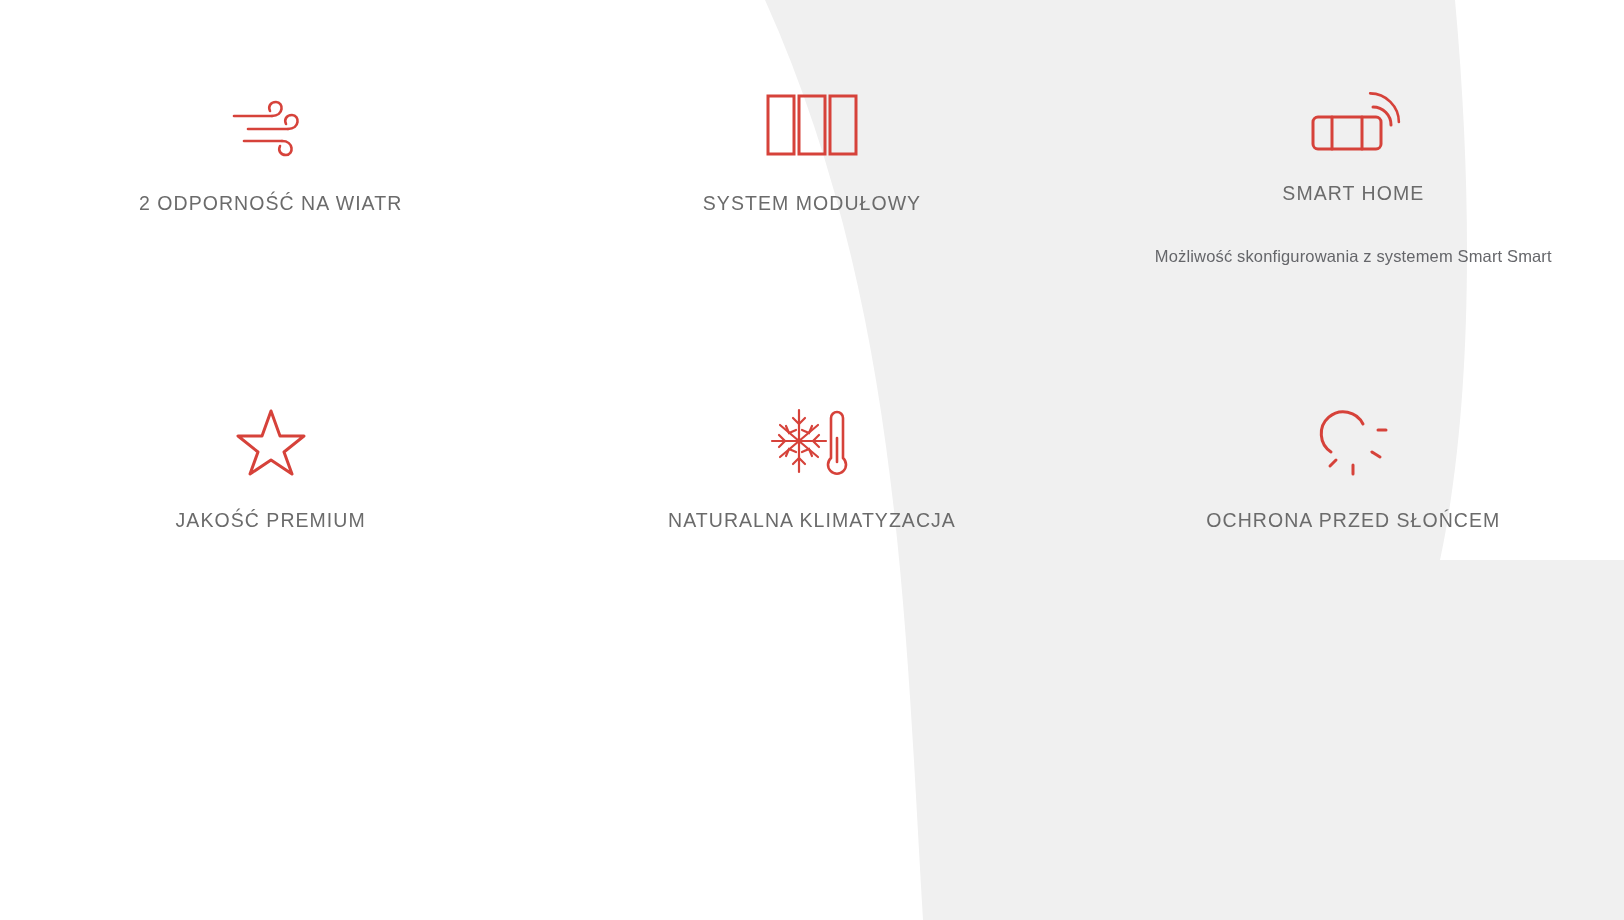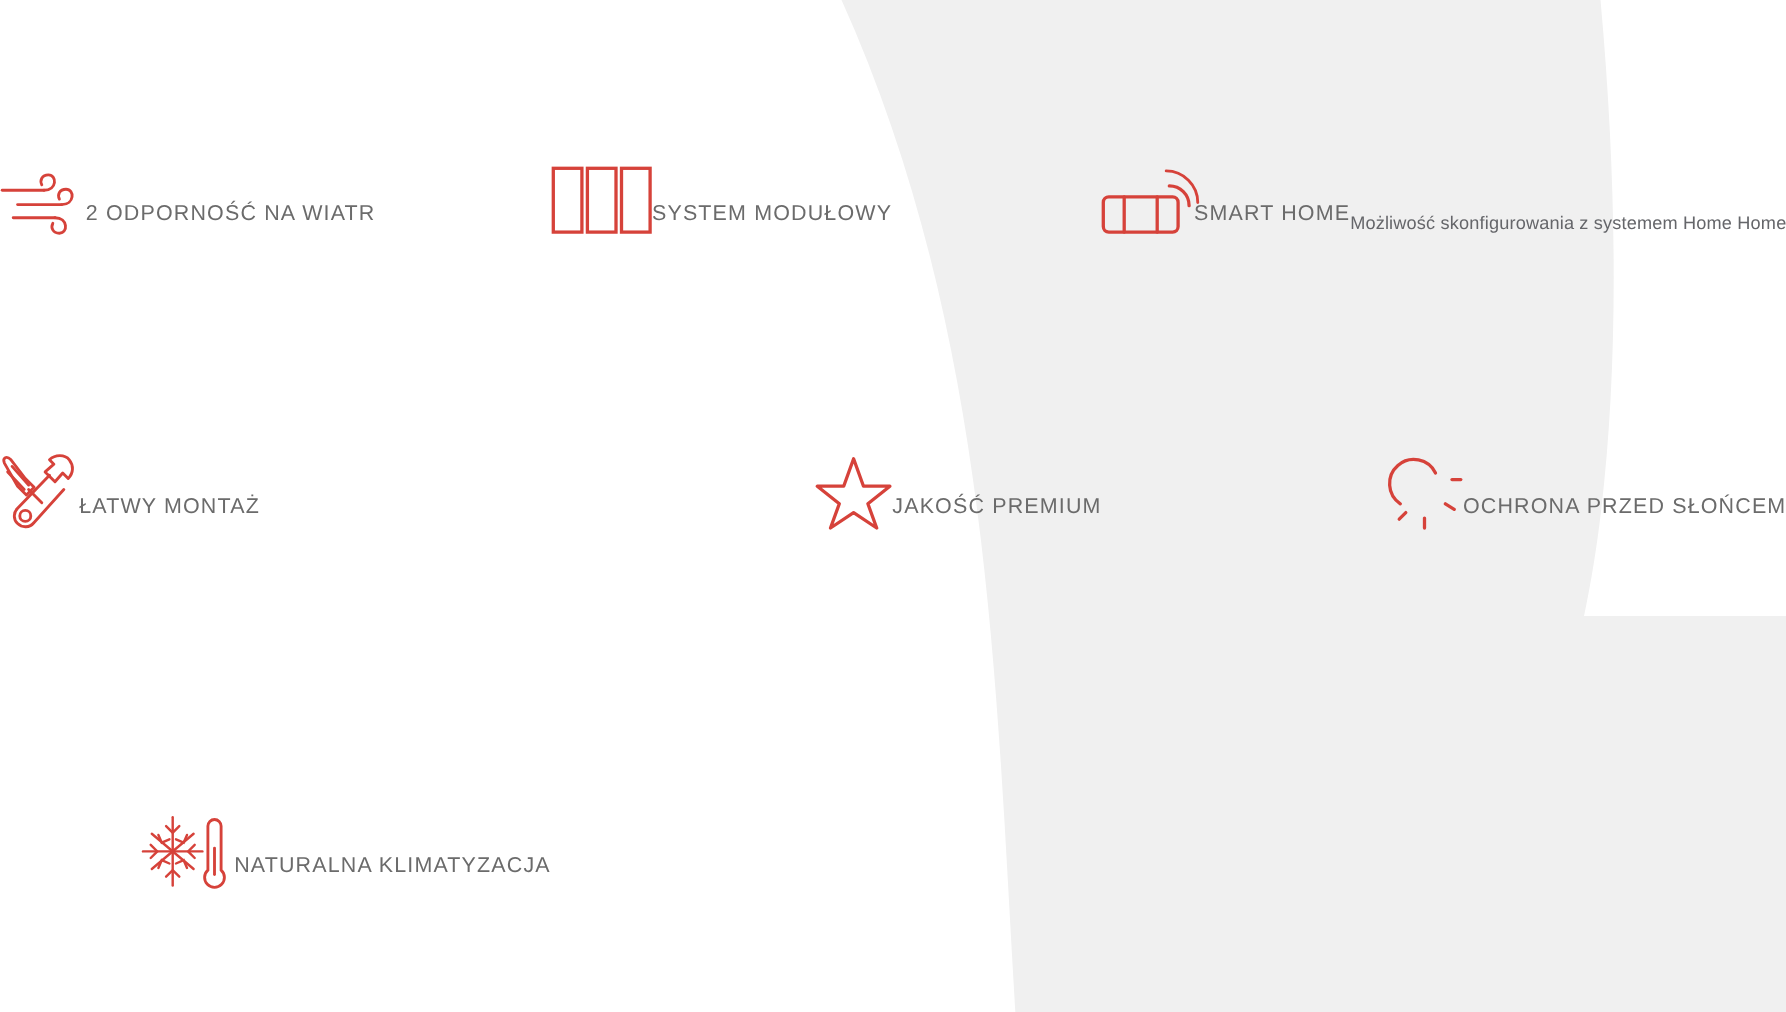--- a/index.html
+++ b/index.html
@@ -28,23 +28,22 @@
     z-index: 2;
     display: grid;
     grid-template-columns: repeat(3, 1fr);
     grid-template-rows: 266px 266px 388px;
     width: 1624px;
     height: 920px;
   }
   .cell {
     position: relative;
     display: flex;
-    flex-direction: row;
+    flex-direction: column;
     align-items: center;
-    margin-top: 16px;
   }
   .cell.r1 { padding-top: 82px; }
   .cell.r2 { padding-top: 82px; }
   .cell.r3 { padding-top: 82px; justify-content: flex-end; }
   .icon-wrap {
     height: 86px;
     display: flex;
     align-items: center;
     justify-content: center;
   }
@@ -114,65 +113,32 @@
         <g fill="none" stroke="#d6423a" stroke-width="3" stroke-linecap="round">
           <rect x="2" y="28" width="68" height="32" rx="5"></rect>
           <path d="M 21 28 L 21 60"></path>
           <path d="M 51 28 L 51 60"></path>
           <path d="M 62 18 C 72 18 80 26 80 36"></path>
           <path d="M 62 4 C 80 4 95 19 95 37" transform="scale(0.87) translate(6,1)"></path>
         </g>
       </svg>
     </div>
     <div class="feature-label">SMART HOME</div>
-    <div class="feature-note">Możliwość skonfigurowania z systemem Home Home</div>
+    <div class="feature-note">Możliwość skonfigurowania z systemem Smart Smart</div>
   </div>
 
 
-  <div class="cell r2">
-    <div class="icon-wrap">
-      <svg width="72" height="72" viewBox="0 0 72 72">
-        <g fill="none" stroke="#d6423a" stroke-width="2.6" stroke-linecap="round" stroke-linejoin="round">
-          <path d="M 48 6 C 53 1 62 1 66 6 C 70 11 70 18 65 23 L 60 18 L 53 26 L 44 17 L 52 10 Z" transform="translate(-3,0)"></path>
-          <path d="M 45 20 L 16 50 C 12 54 12 60 16 64 C 20 68 27 68 31 63 L 58 33"></path>
-          <circle cx="23" cy="57" r="5"></circle>
-          <path d="M 10 6 C 6 2 2 4 4 9 L 16 30 L 24 38 L 31 31 L 23 23 Z"></path>
-          <path d="M 11 12 L 26 29"></path>
-          <path d="M 7 17 L 22 33"></path>
-          <path d="M 26 33 L 38 45"></path>
-        </g>
-      </svg>
-    </div>
-    <div class="feature-label">ŁATWY MONTAŻ</div>
-
-  </div>
 
   <div class="cell r3">
     <div class="icon-wrap">
       <svg width="70" height="68" viewBox="0 0 70 68">
         <path d="M 35 3 L 44 28 L 68 28 L 48 44 L 56 66 L 35 52 L 14 66 L 22 44 L 2 28 L 26 28 Z" fill="none" stroke="#d6423a" stroke-width="3" stroke-linejoin="round"></path>
       </svg>
     </div>
     <div class="feature-label">JAKOŚĆ PREMIUM</div>
-
-  </div>
-
-  <div class="cell r3">
-    <div class="icon-wrap">
-      <svg width="70" height="68" viewBox="0 0 70 68">
-        <g fill="none" stroke="#d6423a" stroke-width="3" stroke-linecap="round">
-          <path d="M 13 44 A 22 22 0 1 1 45 16"></path>
-          <path d="M 35 57 L 35 66"></path>
-          <path d="M 54 44 L 62 49"></path>
-          <path d="M 60 22 L 68 22"></path>
-          <path d="M 12 58 L 18 52"></path>
-        </g>
-      </svg>
-    </div>
-    <div class="feature-label">OCHRONA PRZED SŁOŃCEM</div>
 
   </div>
 
   <div class="cell r3">
     <div class="icon-wrap">
       <svg width="86" height="72" viewBox="0 0 86 72">
         <g fill="none" stroke="#d6423a" stroke-width="2.2" stroke-linecap="round">
           <path d="M 30 4 L 30 66"></path>
           <path d="M 3 35 L 57 35"></path>
           <path d="M 11 19 L 49 51"></path>
@@ -189,13 +155,29 @@
         <g fill="none" stroke="#d6423a" stroke-width="2.6" stroke-linecap="round">
           <path d="M 74 52 L 74 12 A 6 6 0 0 0 62 12 L 62 52 A 9 9 0 1 0 74 52 Z"></path>
           <path d="M 68 32 L 68 56"></path>
         </g>
       </svg>
     </div>
     <div class="feature-label">NATURALNA KLIMATYZACJA</div>
 
   </div>
 
+  <div class="cell r3">
+    <div class="icon-wrap">
+      <svg width="70" height="68" viewBox="0 0 70 68">
+        <g fill="none" stroke="#d6423a" stroke-width="3" stroke-linecap="round">
+          <path d="M 13 44 A 22 22 0 1 1 45 16"></path>
+          <path d="M 35 57 L 35 66"></path>
+          <path d="M 54 44 L 62 49"></path>
+          <path d="M 60 22 L 68 22"></path>
+          <path d="M 12 58 L 18 52"></path>
+        </g>
+      </svg>
+    </div>
+    <div class="feature-label">OCHRONA PRZED SŁOŃCEM</div>
+
+  </div>
+
 </div>
 
 </body></html>

